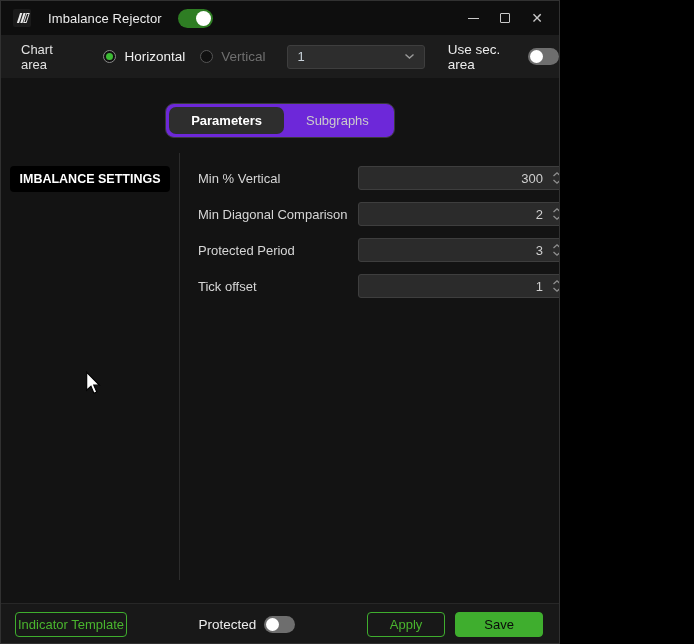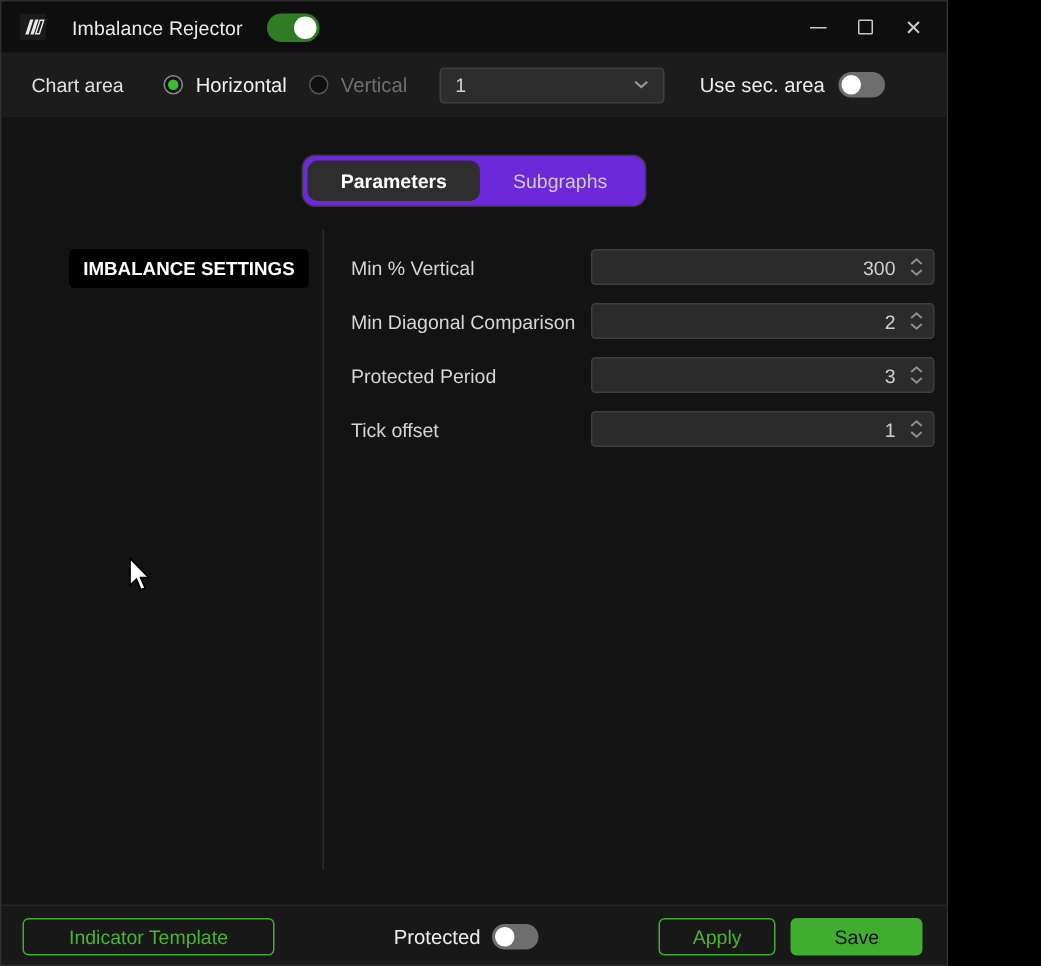--- a/index.html
+++ b/index.html
@@ -9,21 +9,21 @@
     --strip-bg:#1c1c1c;
     --main-bg:#131313;
     --footer-bg:#181818;
     --field-bg:#2b2b2b;
     --field-border:#3e3e3e;
   }
   *{box-sizing:border-box;margin:0;padding:0;}
   html,body{background:#000;}
   body{font-family:"Liberation Sans","DejaVu Sans",sans-serif;}
   .window{
-    position:relative;width:632px;height:644px;background:var(--main-bg);
+    position:relative;width:560px;height:644px;background:var(--main-bg);
     border:1px solid #313131;overflow:hidden;color:#ddd;
   }
   
   .titlebar{height:34px;background:var(--titlebar-bg);display:flex;align-items:center;padding-left:12px;}
   .app-logo{width:18px;height:18px;display:block;}
   .window-title{margin-left:17px;font-size:13px;color:#ececec;letter-spacing:.1px;}
   
   .switch{position:relative;border-radius:10px;cursor:pointer;flex:0 0 auto;}
   .switch .knob{position:absolute;top:2px;background:#fff;border-radius:50%;}
   .switch.lg{width:35px;height:19px;}
@@ -55,38 +55,38 @@
   .dropdown{margin-left:22px;width:150px;height:24px;background:#2d2d2d;border:1px solid var(--field-border);border-radius:3px;display:flex;align-items:center;padding:0 9px;cursor:pointer;}
   .dropdown-value{font-size:13px;color:#c9d2da;flex:1;}
   .sec-axis{display:flex;align-items:center;margin-left:23px;}
   .sec-axis-label{font-size:13.5px;color:#ececec;margin-right:9px;}
   
   .content{position:relative;height:525px;display:flex;flex-direction:column;}
   .tabs-row{display:flex;justify-content:center;padding-top:25px;}
   .tab-container{display:flex;background:#6d28d9;border:1px solid #3a3a3a;border-radius:9px;padding:3px;}
   .tab{padding:6px 22px;font-size:13px;color:#cbcbcb;border-radius:7px;cursor:pointer;}
   .tab.active{background:#2e2e2e;color:#fff;font-weight:bold;}
-  .body{display:flex;margin-top:15px;height:427px;margin-left:36px;}
+  .body{display:flex;margin-top:15px;height:427px;}
   .sidebar{width:179px;border-right:1px solid #2c2c2c;display:flex;flex-direction:column;align-items:center;padding-top:13px;flex:0 0 auto;}
   .sidebar-item{font-size:12.5px;color:#d2d2d2;padding:6px 10px;border-radius:4px;cursor:pointer;text-align:center;}
   .sidebar-item.selected{background:#000;color:#fff;font-weight:bold;}
   .sidebar-item + .sidebar-item{margin-top:12px;}
   .form{flex:1;padding:13px 8px 0 18px;}
   .form-row{display:flex;align-items:center;height:24px;margin-bottom:12px;}
   .form-label{width:160px;font-size:13px;color:#d6d6d6;flex:0 0 auto;}
   .spinbox{flex:1;height:24px;background:var(--field-bg);border:1px solid var(--field-border);border-radius:3px;display:flex;align-items:center;padding:0 6px 0 8px;}
   .spin-input{flex:1;background:transparent;border:none;outline:none;color:#cfcfcf;font-size:13px;text-align:right;font-family:inherit;padding-right:9px;min-width:0;}
   .spin-arrows{display:flex;flex-direction:column;justify-content:center;cursor:pointer;}
   .spin-arrows svg{display:block;}
   
   .cursor{position:absolute;left:84px;top:293px;pointer-events:none;}
   
   .footer{height:42px;background:var(--footer-bg);border-top:1px solid #272727;display:flex;align-items:center;padding:0 16px 0 14px;}
   .btn{height:25px;display:flex;align-items:center;justify-content:center;border-radius:4px;font-size:13px;cursor:pointer;font-family:inherit;}
-  .btn-outline{background:transparent;border:1px solid var(--accent);color:var(--accent-text);padding:0 30px;}
+  .btn-outline{background:transparent;border:1px solid var(--accent);color:var(--accent-text);padding:0 2px;}
   .btn-solid{background:var(--accent);border:1px solid var(--accent);color:#0b0b0b;padding:0 28px;}
   .footer-center{flex:1;display:flex;align-items:center;justify-content:center;}
   .protected-label{font-size:13.5px;color:#ececec;margin-right:8px;}
   .btn-apply{padding:0 22px;margin-right:10px;}
 </style>
 </head>
 <body>
 
 <div class="window">
 

